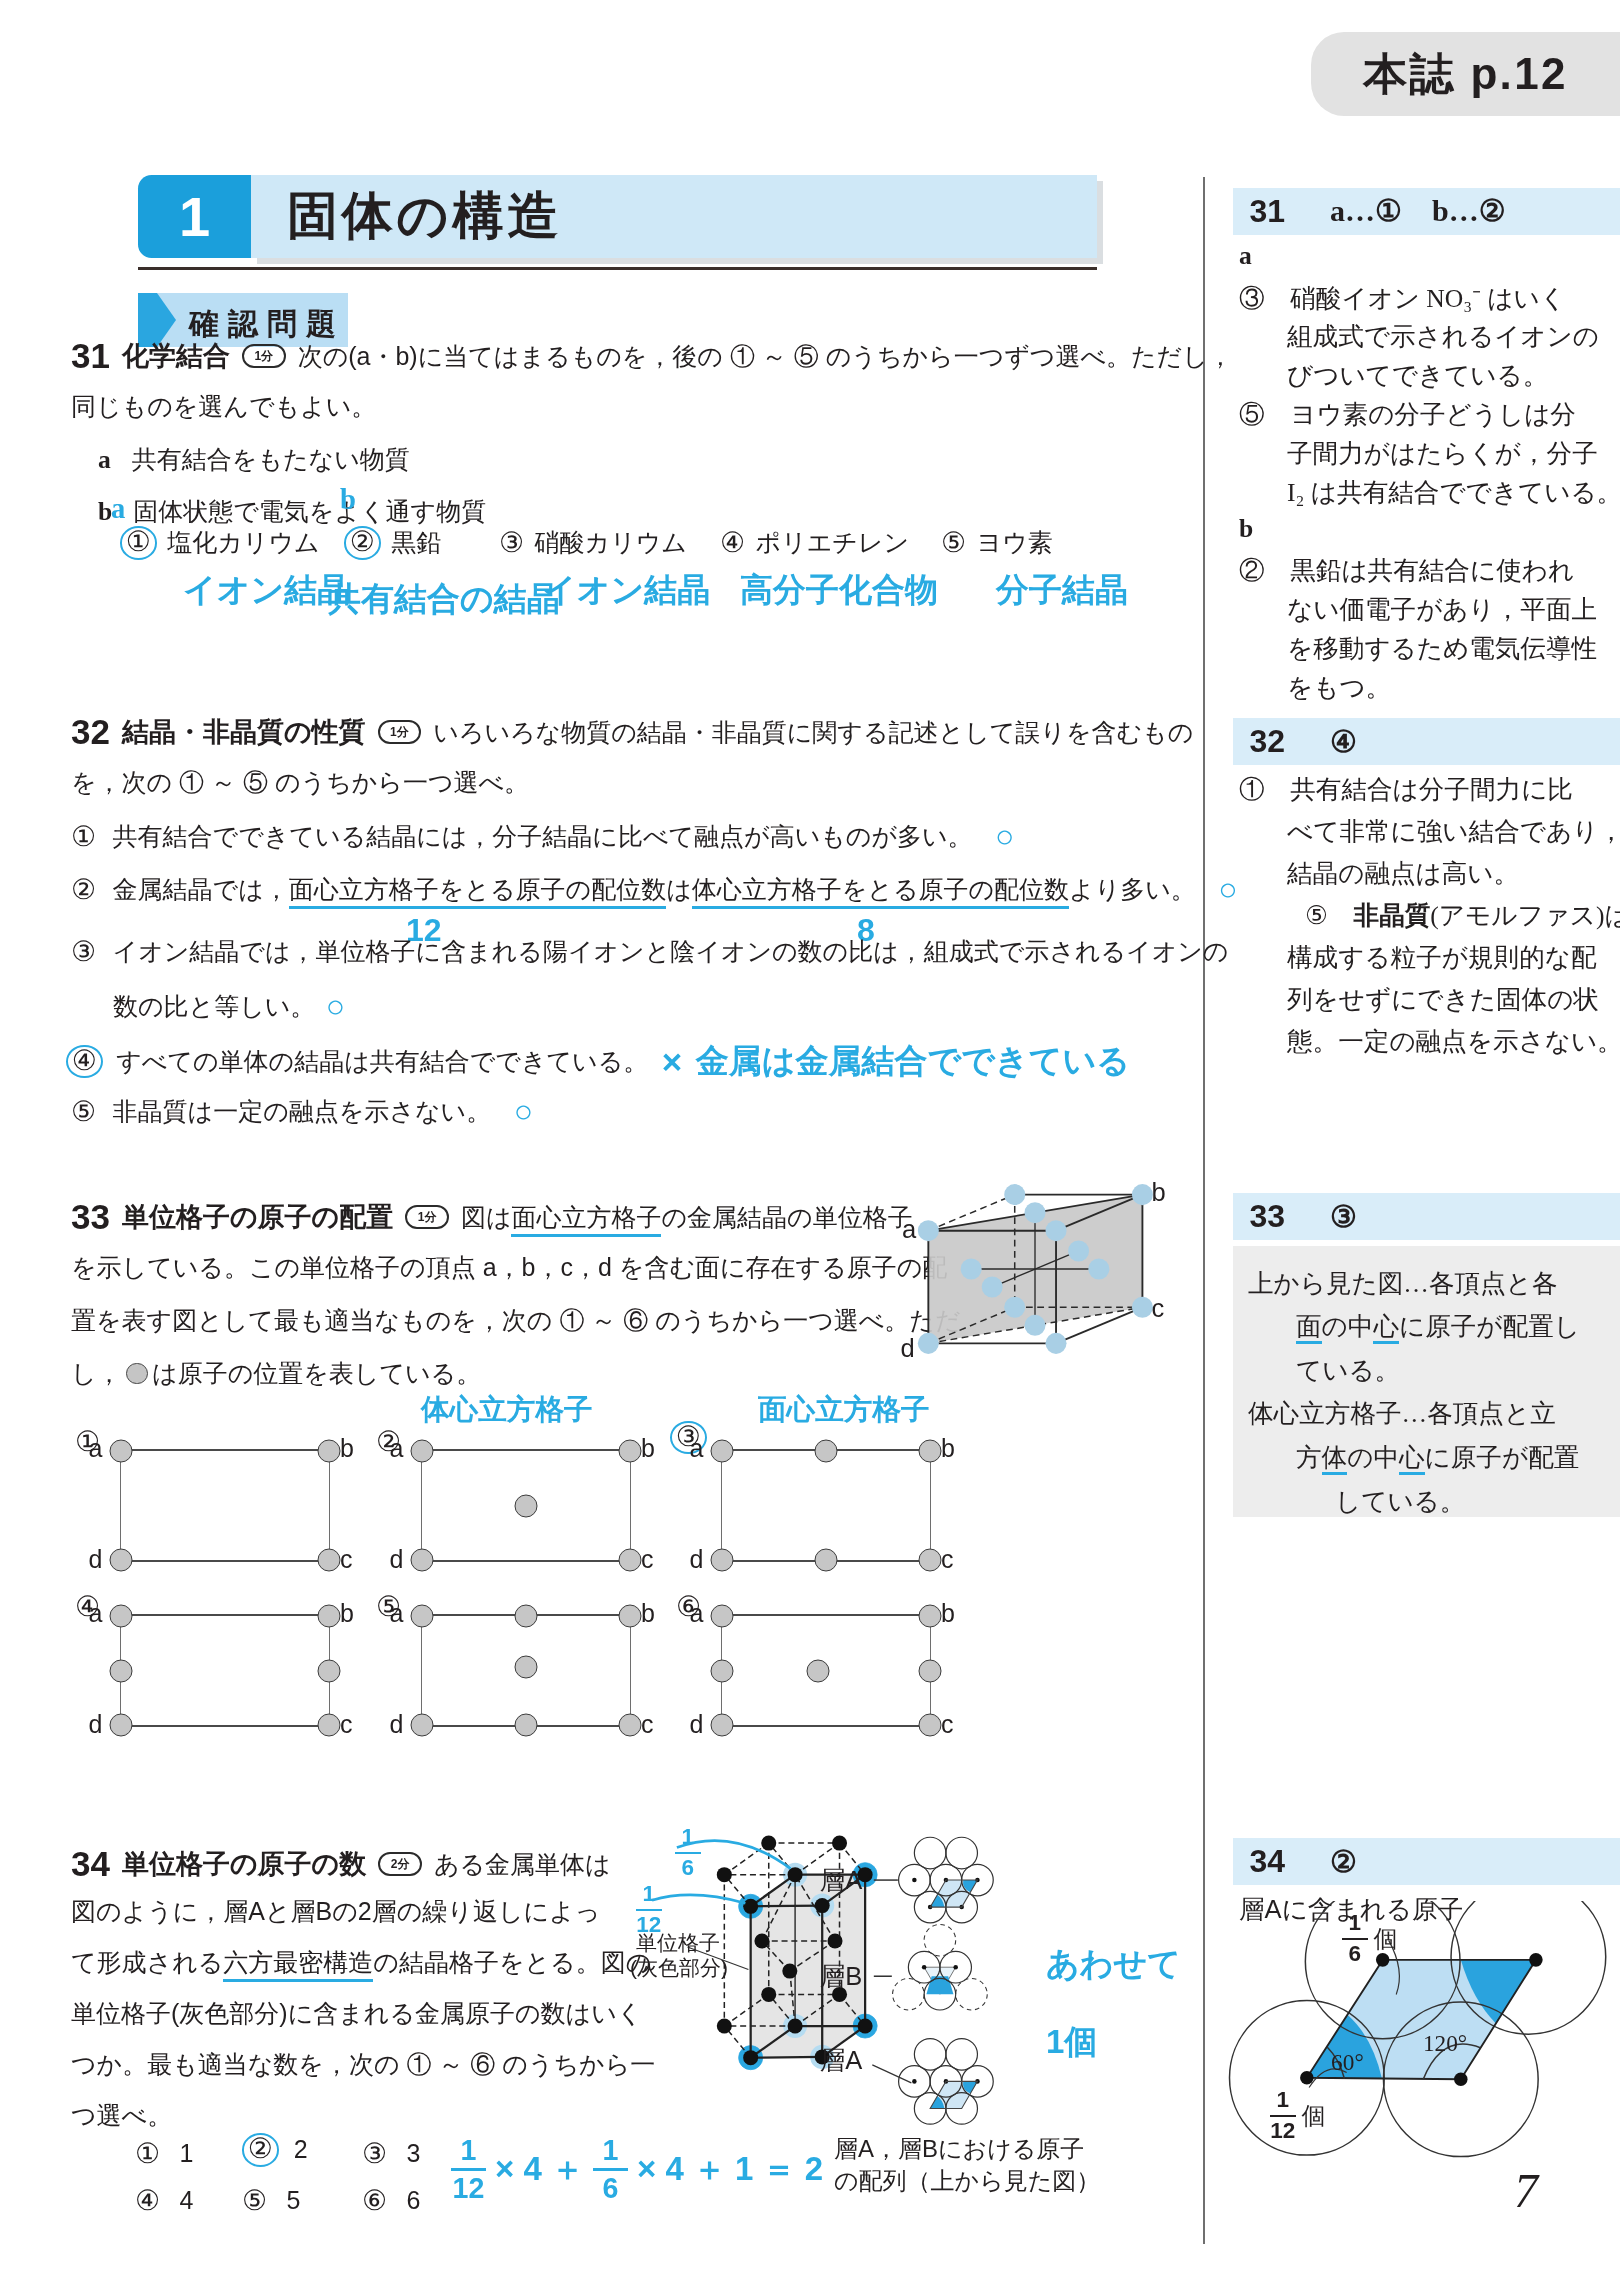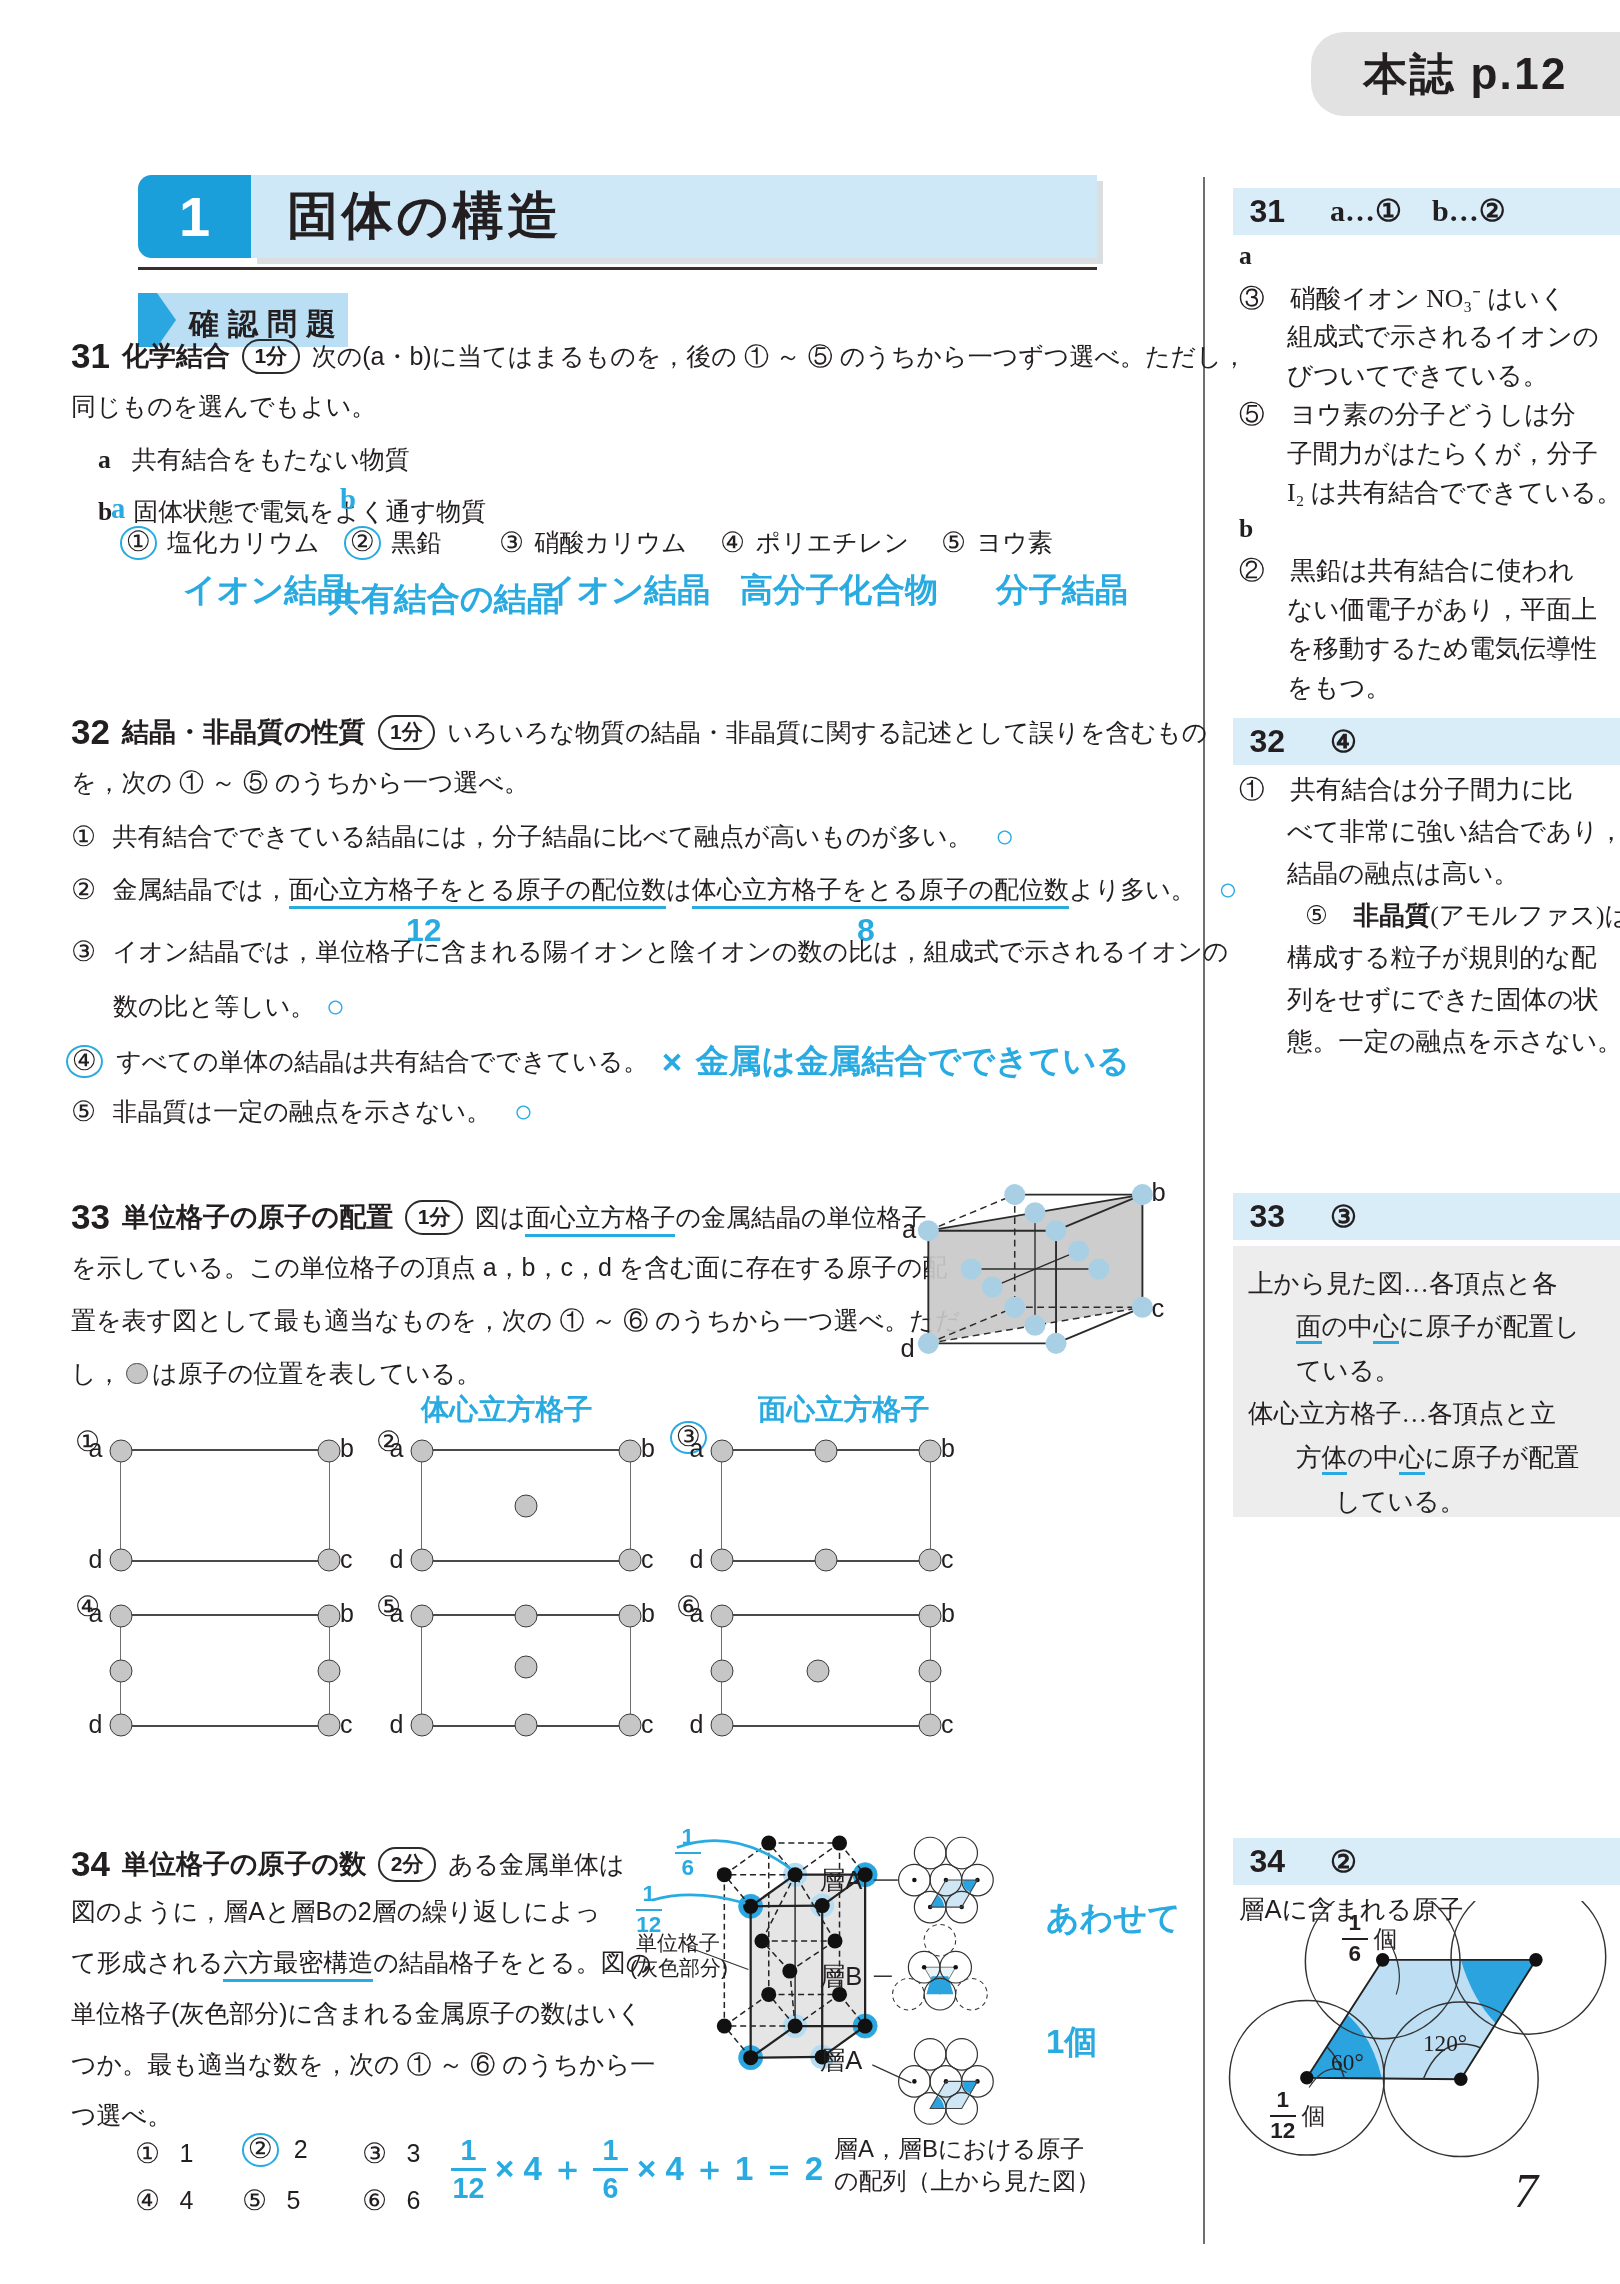--- a/index.html
+++ b/index.html
@@ -4,21 +4,21 @@
 <style>
   html,body{margin:0;padding:0;background:#fff;}
   #page{position:relative;width:1620px;height:2284px;background:#ffffff;
         font-family:"Liberation Sans",sans-serif;color:#231f20;overflow:hidden;}
   .abs{position:absolute;}
   .nw{white-space:nowrap;}
   .t33{font-size:25px;color:#231f20;}
   .flexline{display:flex;align-items:center;gap:12px;}
   .pnum{font-size:35px;font-weight:800;}
   .ptitle{font-size:27px;font-weight:800;}
-  .badge{border:2.3px solid #2b2b2b;border-radius:18px;font-size:21px;padding:1.5px 10.5px;font-weight:600;}
+  .badge{border:2.3px solid #2b2b2b;border-radius:18px;font-size:12px;padding:1.5px 10.5px;font-weight:600;}
   .hand{color:#29abe2;font-weight:700;}
   .u{border-bottom:3.8px solid #29abe2;padding-bottom:3px;}
   .mark{color:#29abe2;font-size:32px;font-weight:700;margin-left:6px;}
   .blue-ellipse{display:inline-block;border:2.6px solid #29abe2;border-radius:50%;padding:0px 3.8px 1.5px 3.8px;line-height:1;}
   .cnum{font-size:28px;}
   .ser{font-family:"Liberation Serif",serif;}
   .sline{font-size:25.6px;font-family:"Liberation Serif",serif;white-space:nowrap;color:#231f20;}
   .sban{left:1233px;width:388px;height:47px;background:#d9edf9;display:flex;align-items:center;padding-left:16.5px;box-sizing:border-box;gap:45px;}
   .sban .no{font-size:32px;font-weight:800;}
   .sban .ans{font-size:30px;font-weight:700;font-family:"Liberation Serif",serif;}
@@ -507,21 +507,21 @@
       </g>
       <g fill="#111">
           <circle cx="0" cy="0" r="3"></circle>
           <circle cx="42" cy="0" r="3"></circle>
           <circle cx="-42" cy="0" r="3"></circle>
         </g>
       <polygon points="0,0 42,0 21,36 -21,36" fill="none" stroke="#444" stroke-width="1.4"></polygon>
     </g>
   </svg>
 
-  <div class="abs hand nw" style="left:1046px;top:1896px;font-size:33px;">あわせて</div>
+  <div class="abs hand nw" style="left:1046px;top:1942px;font-size:33px;">あわせて</div>
   <div class="abs hand nw" style="left:1046px;top:2020px;font-size:33px;">1個</div>
   <div class="abs nw" style="left:834px;top:2133px;font-size:24px;">層A，層Bにおける原子</div>
   <div class="abs nw" style="left:834px;top:2165px;font-size:24px;">の配列（上から見た図）</div>
 
   <div class="abs sban" style="top:188px;">
     <span class="no">31</span>
     <span class="ans">a…①　b…②</span>
   </div>
   <div class="abs sline" style="left:1239px;top:241px;font-weight:700;">a</div>
   <div class="abs sline" style="left:1239px;top:280px;">③　硝酸イオン NO₃⁻ はいく</div>

